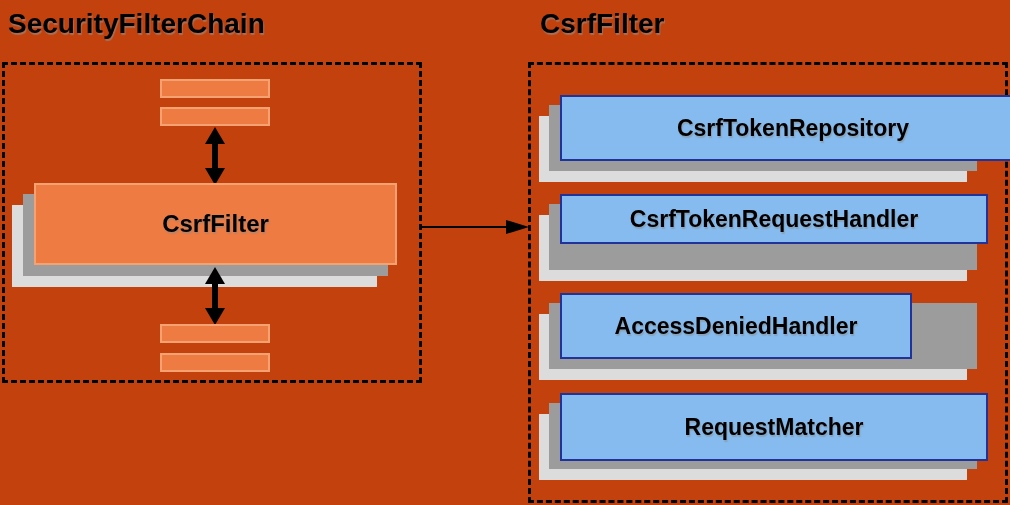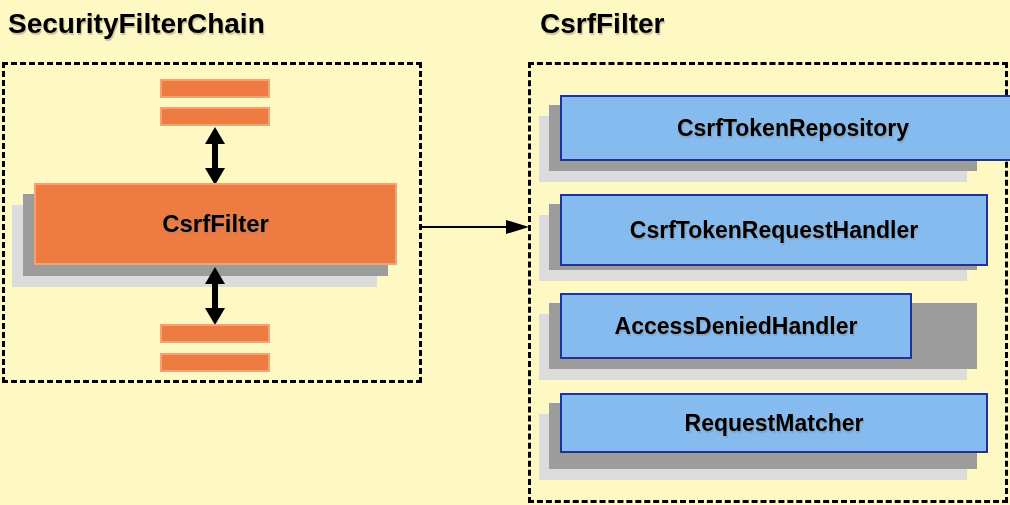--- a/index.html
+++ b/index.html
@@ -1,17 +1,17 @@
 <!DOCTYPE html>
 <html><head>
 <meta charset="utf-8">
 <style>
   html,body{margin:0;padding:0;background:#fff;}
   .canvas{
-    position:relative;width:1010px;height:505px;background:#fef9c3;
+    position:relative;width:1010px;height:505px;background:#c2410c;
     font-family:"Liberation Sans","DejaVu Sans",sans-serif;overflow:hidden;
   }
   .panel-title{
     position:absolute;font-size:28px;font-weight:bold;color:#000;
     text-shadow:1px 2px 1px rgba(150,150,150,0.55);white-space:nowrap;
   }
   .dashed-box{
     position:absolute;border:3px dashed #000;box-sizing:border-box;background:transparent;
   }
   .bar{
@@ -70,29 +70,29 @@
   </svg>
 
   <div class="shadow-light" style="left:539px;top:116px;width:428px;height:66px;"></div>
   <div class="shadow-mid" style="left:549px;top:105px;width:428px;height:66px;"></div>
   <div class="main-box blue-main" style="left:560px;top:95px;width:466px;height:66px;">
     <span>CsrfTokenRepository</span>
   </div>
 
   <div class="shadow-light" style="left:539px;top:215px;width:428px;height:66px;"></div>
   <div class="shadow-mid" style="left:549px;top:204px;width:428px;height:66px;"></div>
-  <div class="main-box blue-main" style="left:560px;top:194px;width:428px;height:72px;">
+  <div class="main-box blue-main" style="left:560px;top:194px;width:428px;height:50px;">
     <span>CsrfTokenRequestHandler</span>
   </div>
 
   <div class="shadow-light" style="left:539px;top:314px;width:428px;height:66px;"></div>
   <div class="shadow-mid" style="left:549px;top:303px;width:428px;height:66px;"></div>
   <div class="main-box blue-main" style="left:560px;top:293px;width:352px;height:66px;">
     <span>AccessDeniedHandler</span>
   </div>
 
   <div class="shadow-light" style="left:539px;top:414px;width:428px;height:66px;"></div>
   <div class="shadow-mid" style="left:549px;top:403px;width:428px;height:66px;"></div>
-  <div class="main-box blue-main" style="left:560px;top:393px;width:428px;height:60px;">
+  <div class="main-box blue-main" style="left:560px;top:393px;width:428px;height:68px;">
     <span>RequestMatcher</span>
   </div>
 
 </div>
 
 </body></html>

